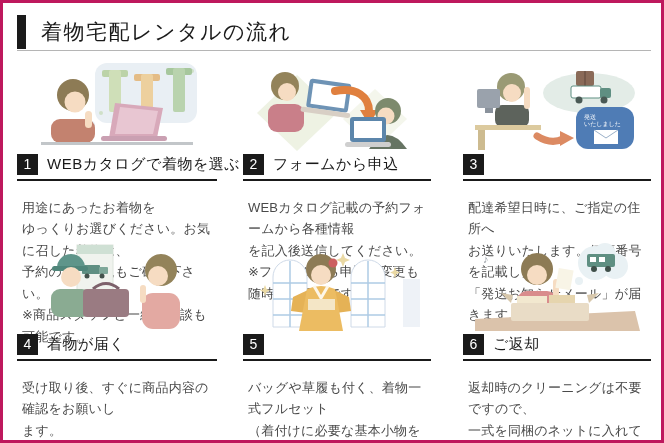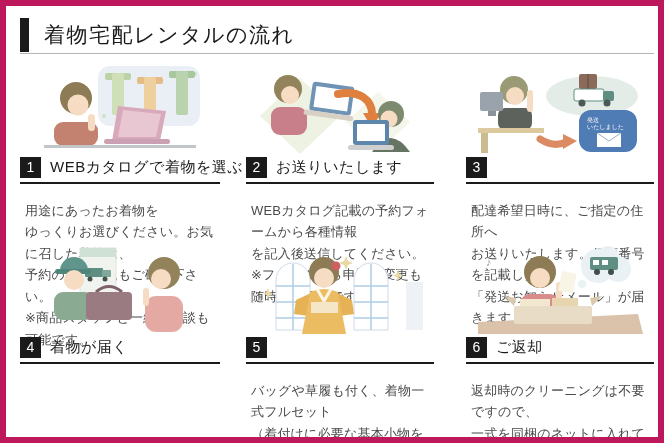--- a/index.html
+++ b/index.html
@@ -1,19 +1,19 @@
 <!DOCTYPE html>
 <html><head>
 <meta charset="utf-8">
 <style>
   html,body{margin:0;padding:0;background:#fff;}
   .page{
     position:relative;width:664px;height:443px;background:#fff;
     font-family:"Liberation Sans","DejaVu Sans",sans-serif;
-    overflow:hidden;border:6px solid #be185d;box-sizing:border-box;
+    overflow:hidden;border:3px solid #be185d;box-sizing:border-box;
   }
   .titlebar{display:flex;align-items:center;margin:12px 0 0 14px;height:34px;}
   .title-accent{width:9px;height:34px;background:#1a1a1a;margin-right:15px;}
   .page-title{font-size:21px;color:#1a1a1a;letter-spacing:1.5px;}
   .title-underline{margin-left:14px;margin-top:1px;width:634px;height:1px;background:#b5b5b5;}
   .row{display:flex;padding-left:14px;}
   .row1{margin-top:8px;}
   .card{height:180px;box-sizing:border-box;}
   .c1{width:200px;}
   .c2{width:188px;margin-left:26px;}
@@ -114,21 +114,21 @@
           </g>
           <g>
             <rect x="95" y="56" width="36" height="25" rx="3" fill="#5c86ab"></rect>
             <rect x="99" y="60" width="28" height="17" fill="#ffffff"></rect>
             <rect x="90" y="81" width="46" height="5" rx="2.5" fill="#cfcfcf"></rect>
           </g>
         </svg>
       </div>
       <div class="head">
         <span class="num">2</span>
-        <span class="htxt">お送りいたします</span>
+        <span class="htxt">フォームから申込</span>
       </div>
       <div class="desc">WEBカタログ記載の予約フォームから各種情報
 を記入後送信してください。
 ※フォームから申込、変更も随時相談可能です。</div>
     </div>
 
     <div class="card c3">
       <div class="illus">
         <svg viewBox="0 0 165 90" width="165" height="90" aria-label="staff-shipping-package-by-truck-with-notification-mail">
           <ellipse cx="114" cy="32" rx="46" ry="20" fill="#e3ece7"></ellipse>
@@ -207,20 +207,22 @@
             <circle cx="123" cy="35" r="10" fill="#f6dcc2"></circle>
             <rect x="107" y="52" width="38" height="36" rx="11" fill="#e3a9a2"></rect>
             <rect x="105" y="44" width="6" height="18" rx="3" fill="#f6dcc2"></rect>
           </g>
         </svg>
       </div>
       <div class="head">
         <span class="num">4</span>
         <span class="htxt">着物が届く</span>
       </div>
+      <div class="desc">受け取り後、すぐに商品内容の確認をお願いし
+ます。</div>
     </div>
 
     <div class="card c2">
       <div class="illus">
         <svg viewBox="0 0 165 90" width="165" height="90" aria-label="woman-wearing-kimono-in-front-of-windows">
           <g>
             <path d="M18,86 L18,36 a17,17 0 0 1 34,0 L52,86 Z" fill="#ffffff" stroke="#cfdae8"></path>
             <line x1="35" y1="20" x2="35" y2="86" stroke="#aecbe4" stroke-width="1.5"></line>
             <line x1="18" y1="42" x2="52" y2="42" stroke="#aecbe4" stroke-width="1.5"></line>
             <line x1="18" y1="58" x2="52" y2="58" stroke="#aecbe4" stroke-width="1.5"></line>

